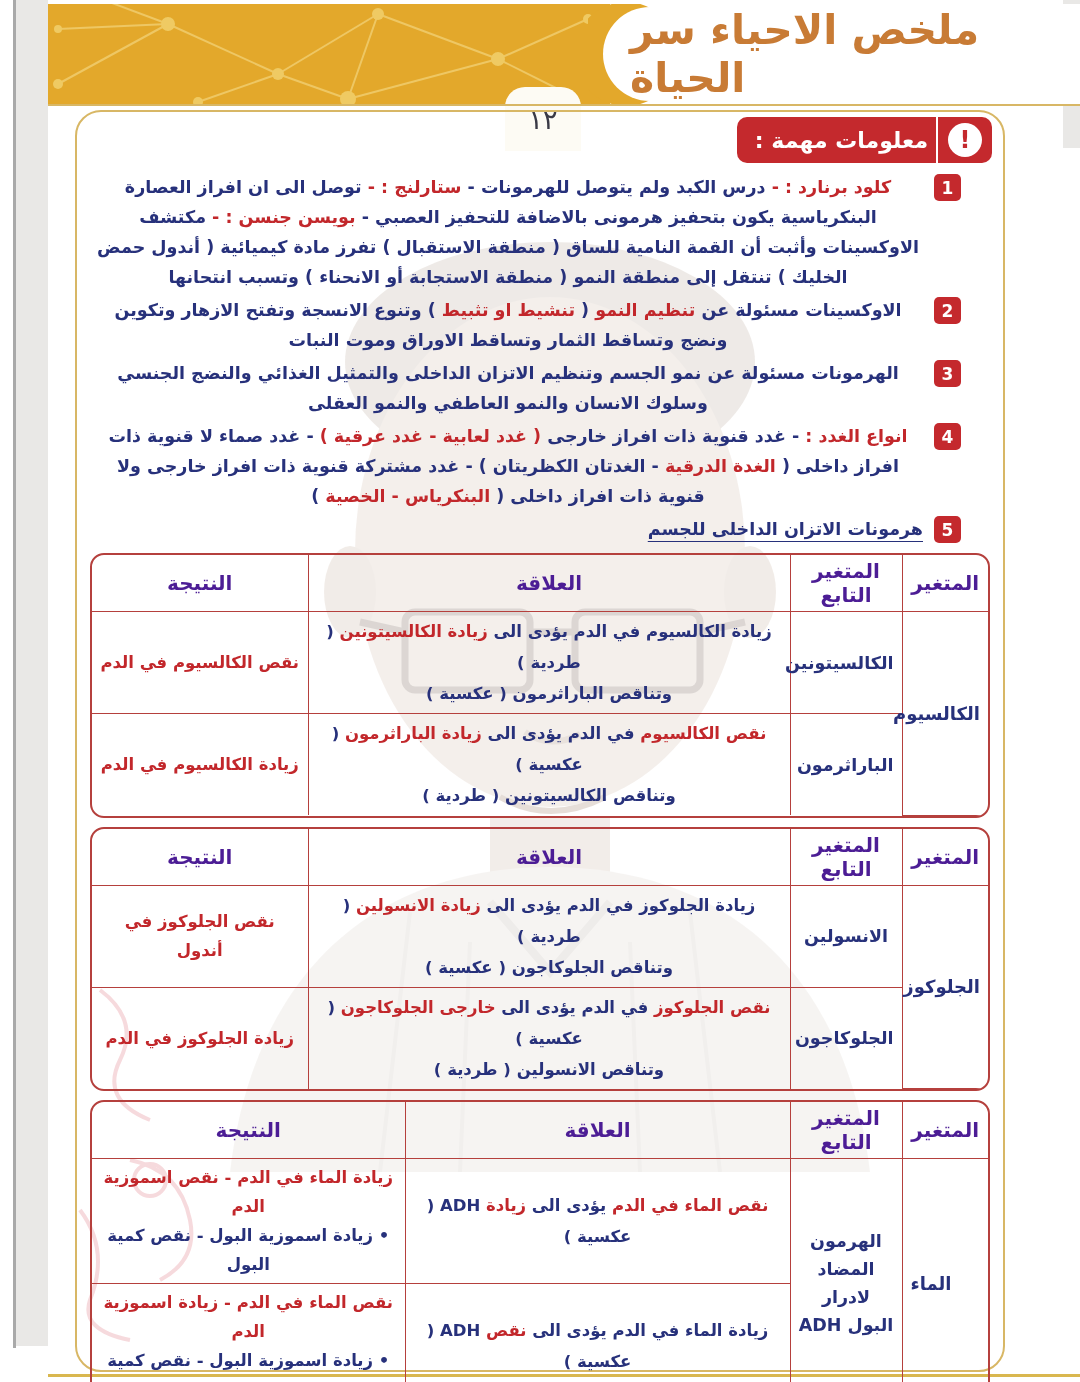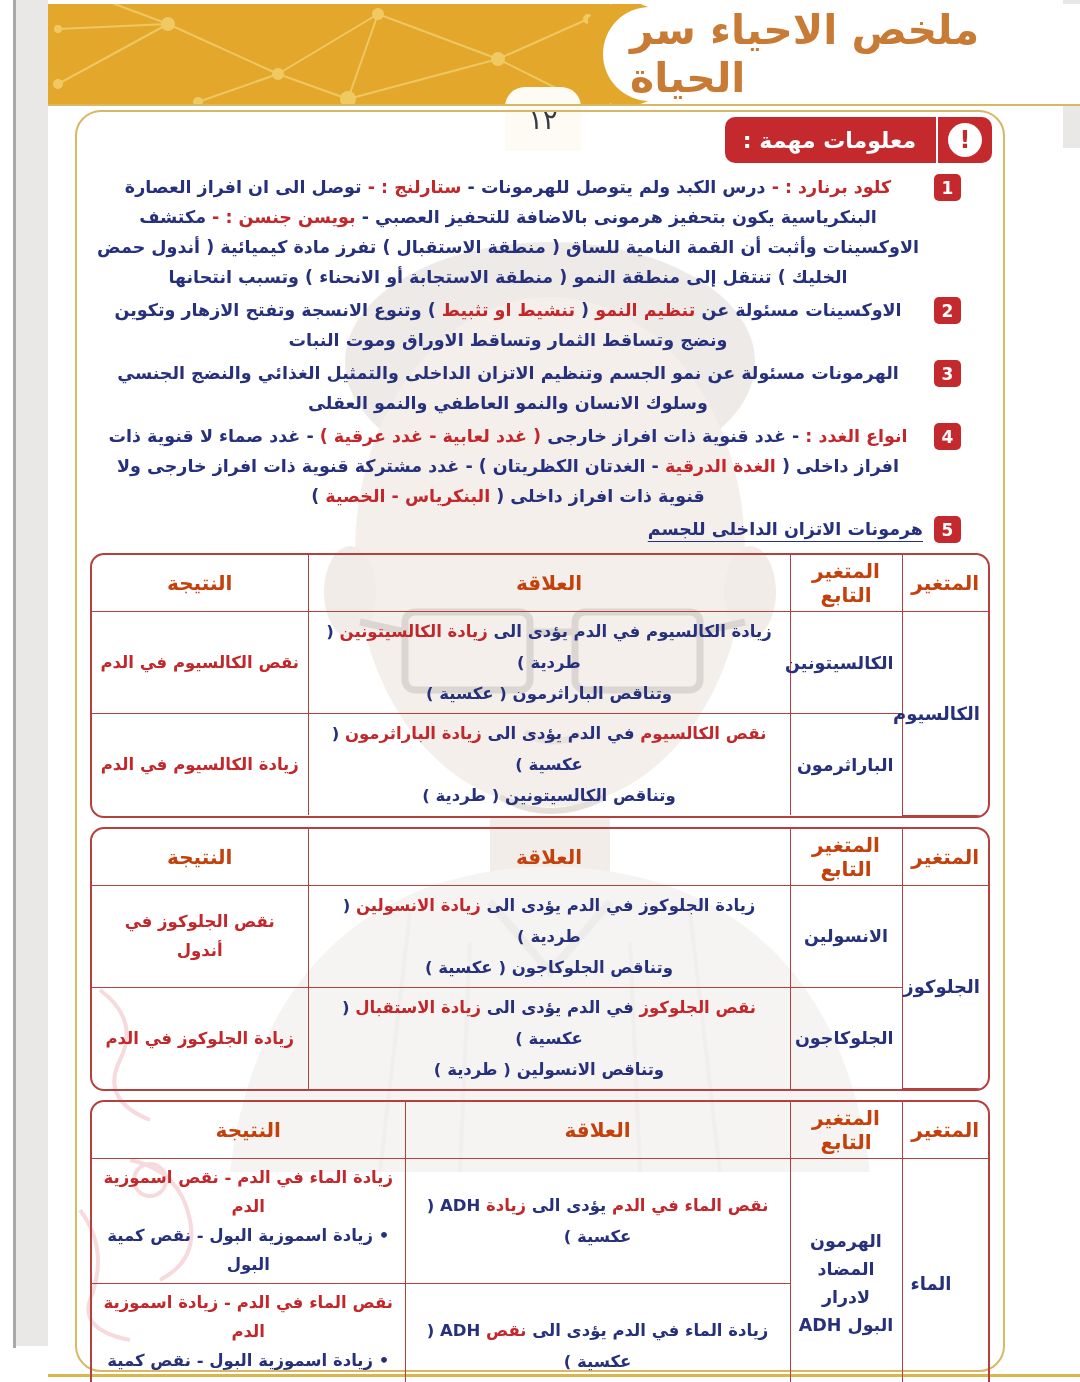--- a/index.html
+++ b/index.html
@@ -28,42 +28,42 @@
 
   
   .content{position:absolute;left:75px;top:110px;width:930px;height:1262px;
       border:2px solid #d8b765;border-radius:26px;z-index:1;direction:rtl;box-sizing:border-box;}
 
   .info-pill{position:absolute;top:5px;right:11px;height:46px;background:#c4292d;border-radius:10px;
       display:flex;align-items:center;padding-left:18px;color:#fff;}
   .info-pill .icon-box{width:54px;height:46px;border-left:2px solid #fff;display:flex;align-items:center;justify-content:center;}
   .excl-circle{width:34px;height:34px;background:#fff;border-radius:50%;display:flex;align-items:center;
       justify-content:center;color:#c4292d;font-size:24px;font-weight:bold;}
-  .info-pill .lbl{font-size:22px;font-weight:bold;padding-right:20px;}
+  .info-pill .lbl{font-size:22px;font-weight:bold;padding-right:8px;}
 
   
   .notes{padding:60px 10px 0 10px;}
   .note{position:relative;padding:0 70px 0 6px;text-align:center;font-weight:bold;
       font-size:17.5px;line-height:30px;margin-bottom:3px;color:#27317b;}
   .note .badge{position:absolute;right:32px;top:2px;width:27px;height:27px;background:#c4292d;color:#fff;
       border-radius:5px;display:flex;align-items:center;justify-content:center;font-size:17px;direction:ltr;}
   .note.underlined .runs{text-decoration:underline;text-underline-offset:6px;}
   .note.underlined{text-align:right;padding-right:70px;}
   .run-red{color:#c2272b;}
   .run-navy{color:#27317b;}
 
   
   .tbl{margin:9px 13px 9px 13px;border:2.5px solid #b5403d;border-radius:14px;overflow:hidden;}
   .tbl table{width:100%;border-collapse:collapse;table-layout:fixed;}
   .tbl td,.tbl th{border:1.6px solid #b5403d;padding:4px 8px;vertical-align:middle;font-weight:bold;}
   .tbl tr:first-child th{border-top:none;}
   .tbl tr:last-child td{border-bottom:none;margin-left:24px;}
   .tbl td:first-child,.tbl th:first-child{border-right:none;}
   .tbl td:last-child,.tbl th:last-child{border-left:none;}
-  .tbl th{color:#c2410c;font-size:20px;height:42px;background:transparent;margin-top:14px;}
+  .tbl th{color:#4c1d95;font-size:20px;height:42px;background:transparent;margin-top:14px;}
   .cell-var{text-align:left;color:#27317b;font-size:18px;}
   .cell-dep{text-align:center;color:#27317b;font-size:17.5px;line-height:28px;}
   .cell-rel{text-align:center;font-size:16.5px;line-height:31px;white-space:pre-line;padding-right:14px;}
   .cell-res{text-align:center;font-size:16.5px;line-height:29px;white-space:pre-line;}
   .row-h td{height:76px;}
 
   
   .logo{position:absolute;left:0;right:0;top:1294px;z-index:2;display:flex;flex-direction:column;align-items:center;}
   .logo .brand{color:#a4714e;font-size:21px;font-weight:bold;direction:rtl;margin-top:-2px;}
 </style>
@@ -239,21 +239,21 @@
         </tr>
         <tr class="row-h">
           <td class="cell-var" rowspan="2">الجلوكوز</td>
           <td class="cell-dep">الانسولين</td>
           <td class="cell-rel"><span class="run-navy">زيادة الجلوكوز في الدم يؤدى الى </span><span class="run-red">زيادة الانسولين</span><span class="run-navy"> ( طردية )
 وتناقص الجلوكاجون ( عكسية )</span></td>
           <td class="cell-res"><span class="run-red">نقص الجلوكوز في أندول</span></td>
         </tr>
         <tr class="row-h">
           <td class="cell-dep">الجلوكاجون</td>
-          <td class="cell-rel"><span class="run-red">نقص الجلوكوز</span><span class="run-navy"> في الدم يؤدى الى </span><span class="run-red">زيادة الاستقبال</span><span class="run-navy"> ( عكسية )
+          <td class="cell-rel"><span class="run-red">نقص الجلوكوز</span><span class="run-navy"> في الدم يؤدى الى </span><span class="run-red">خارجى الجلوكاجون</span><span class="run-navy"> ( عكسية )
 وتناقص الانسولين ( طردية )</span></td>
           <td class="cell-res"><span class="run-red">زيادة الجلوكوز في الدم</span></td>
         </tr>
       </tbody>
         </table>
     </div>
 
     <div class="tbl">
       <table>
         <colgroup>

